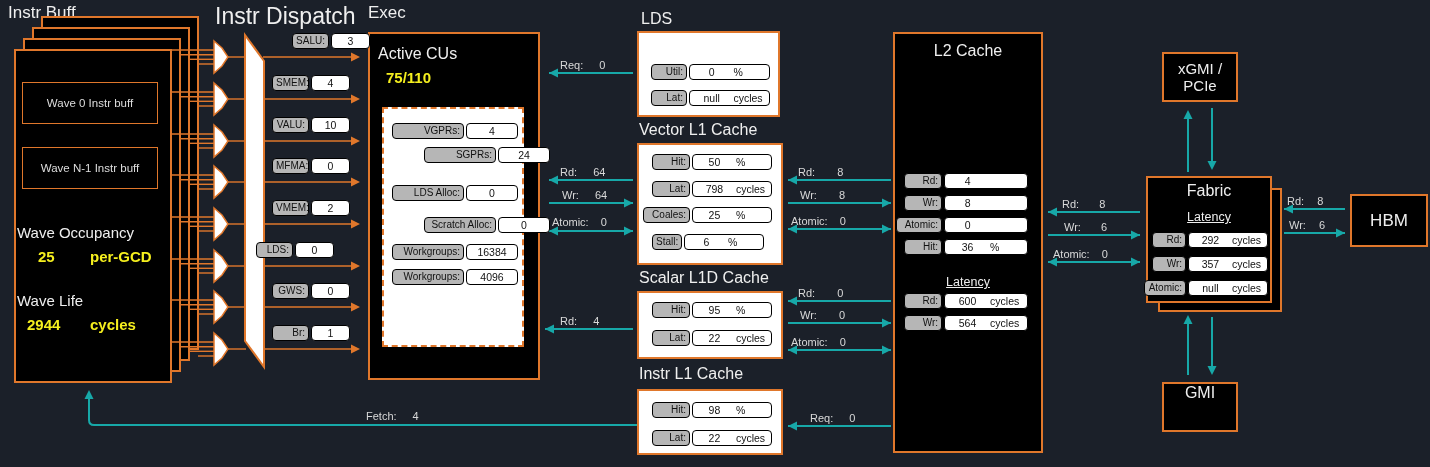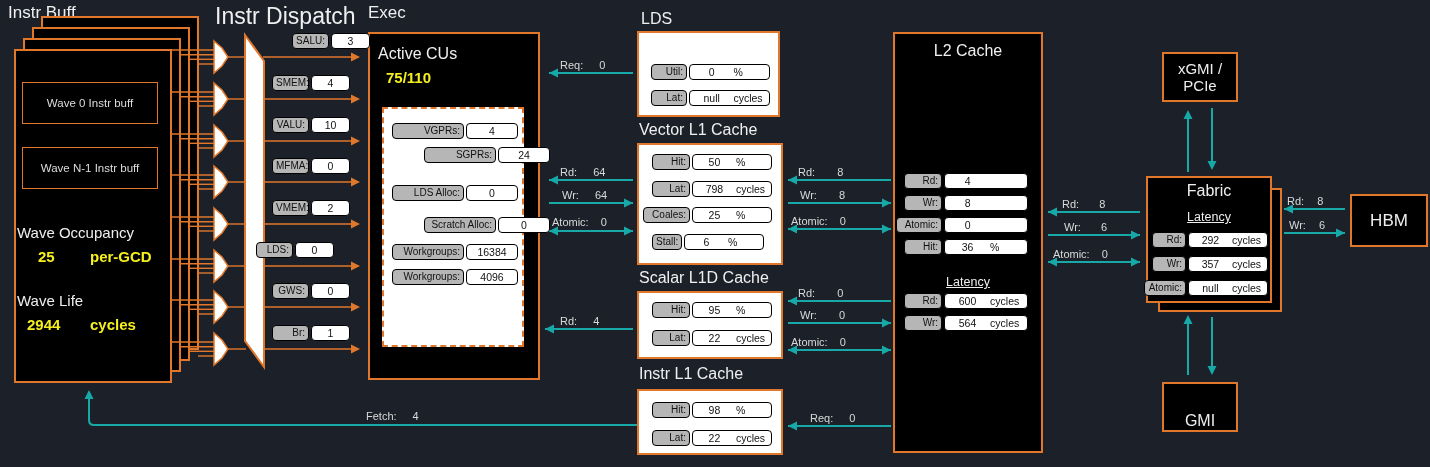--- a/index.html
+++ b/index.html
@@ -413,21 +413,21 @@
       </span>
   </div>
 
   <div class="obox" style="left:1162px;top:52px;width:76px;height:50px;display:flex;flex-direction:column;align-items:center;justify-content:center;">
     <span style="font-size:15px;">xGMI /</span>
     <span style="font-size:15px;">PCIe</span>
   </div>
   <div class="obox" style="left:1350px;top:194px;width:78px;height:53px;display:flex;align-items:center;justify-content:center;">
     <span style="font-size:17px;">HBM</span>
   </div>
-  <div class="obox" style="left:1162px;top:382px;width:76px;height:50px;display:flex;align-items:flex-end;justify-content:center;">
+  <div class="obox" style="left:1162px;top:382px;width:76px;height:50px;display:flex;align-items:flex-start;justify-content:center;">
     <span style="font-size:16px;">GMI</span>
   </div>
 
   <div class="alab" style="left:560px;top:59px;">
     <span>Req:</span>
       <span class="av">0</span>
   </div>
   <div class="alab" style="left:560px;top:166px;">
     <span>Rd:</span>
       <span class="av">64</span>

